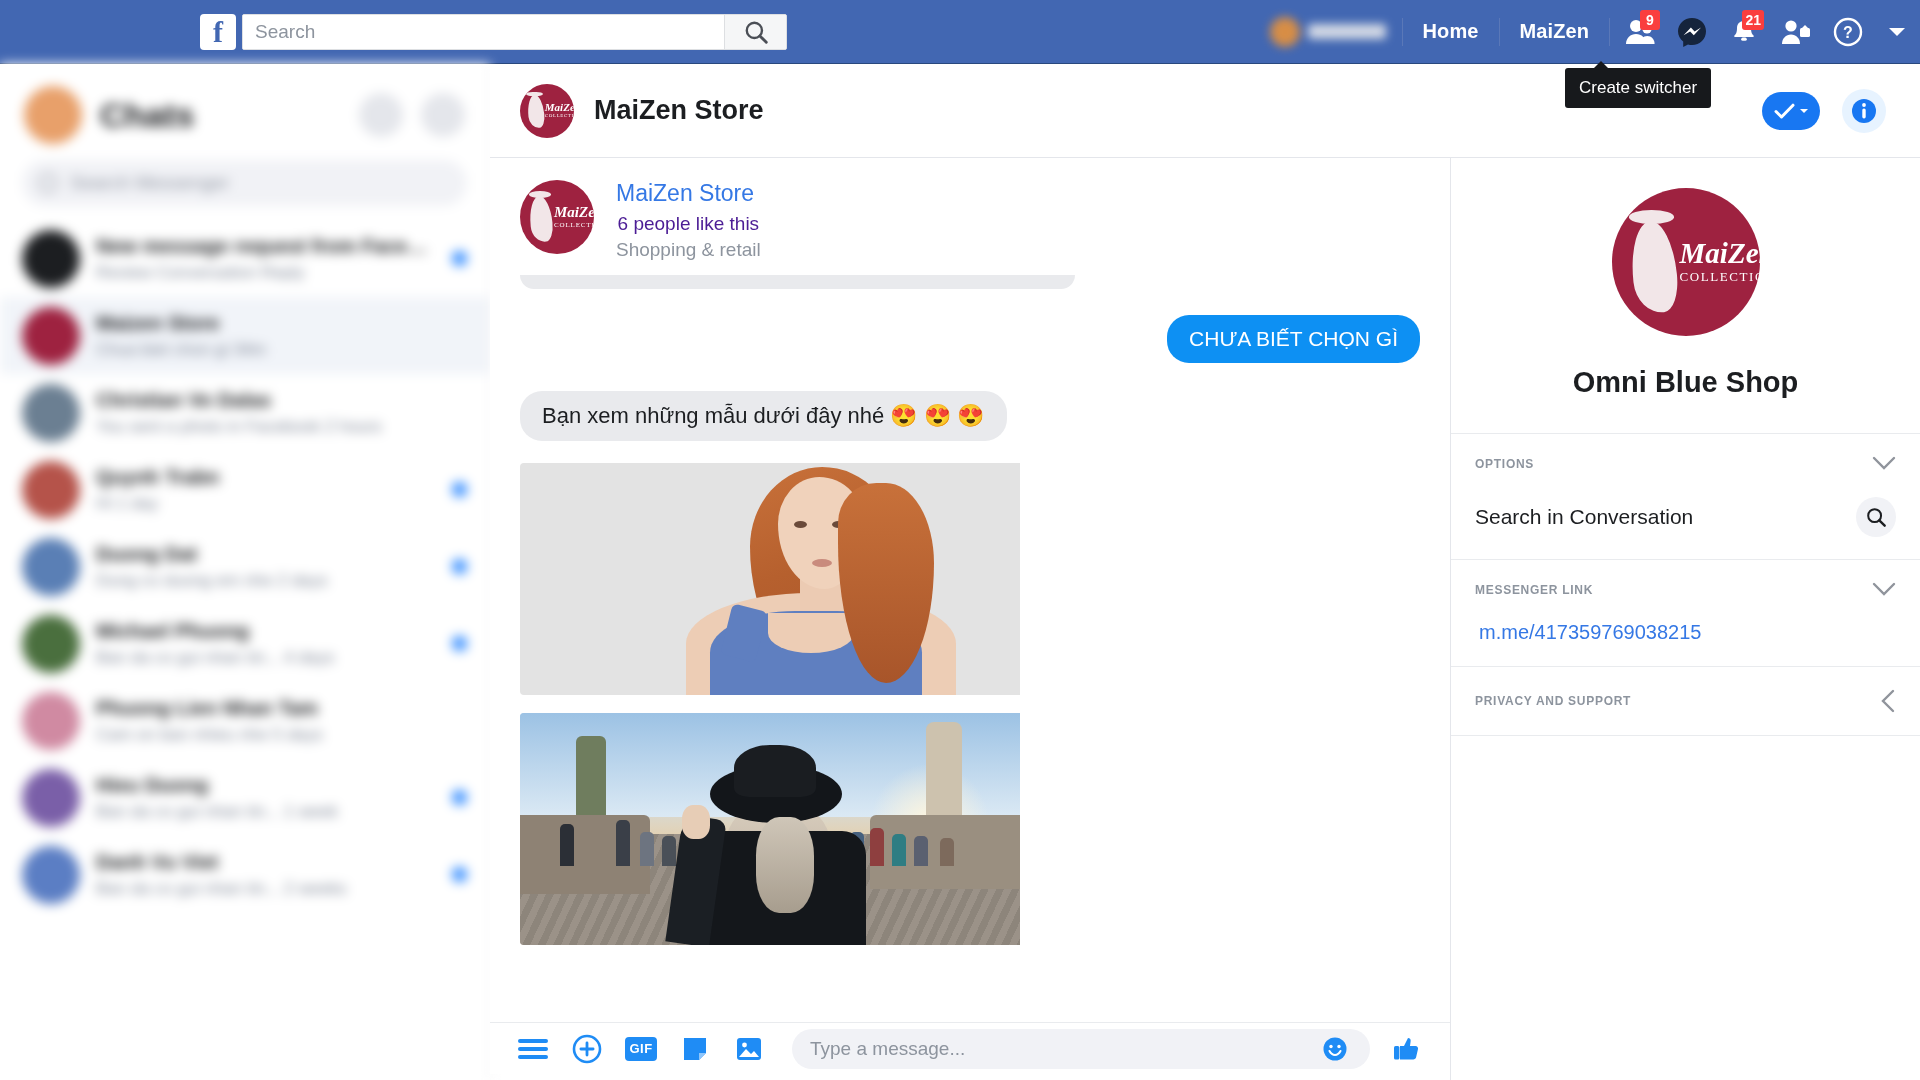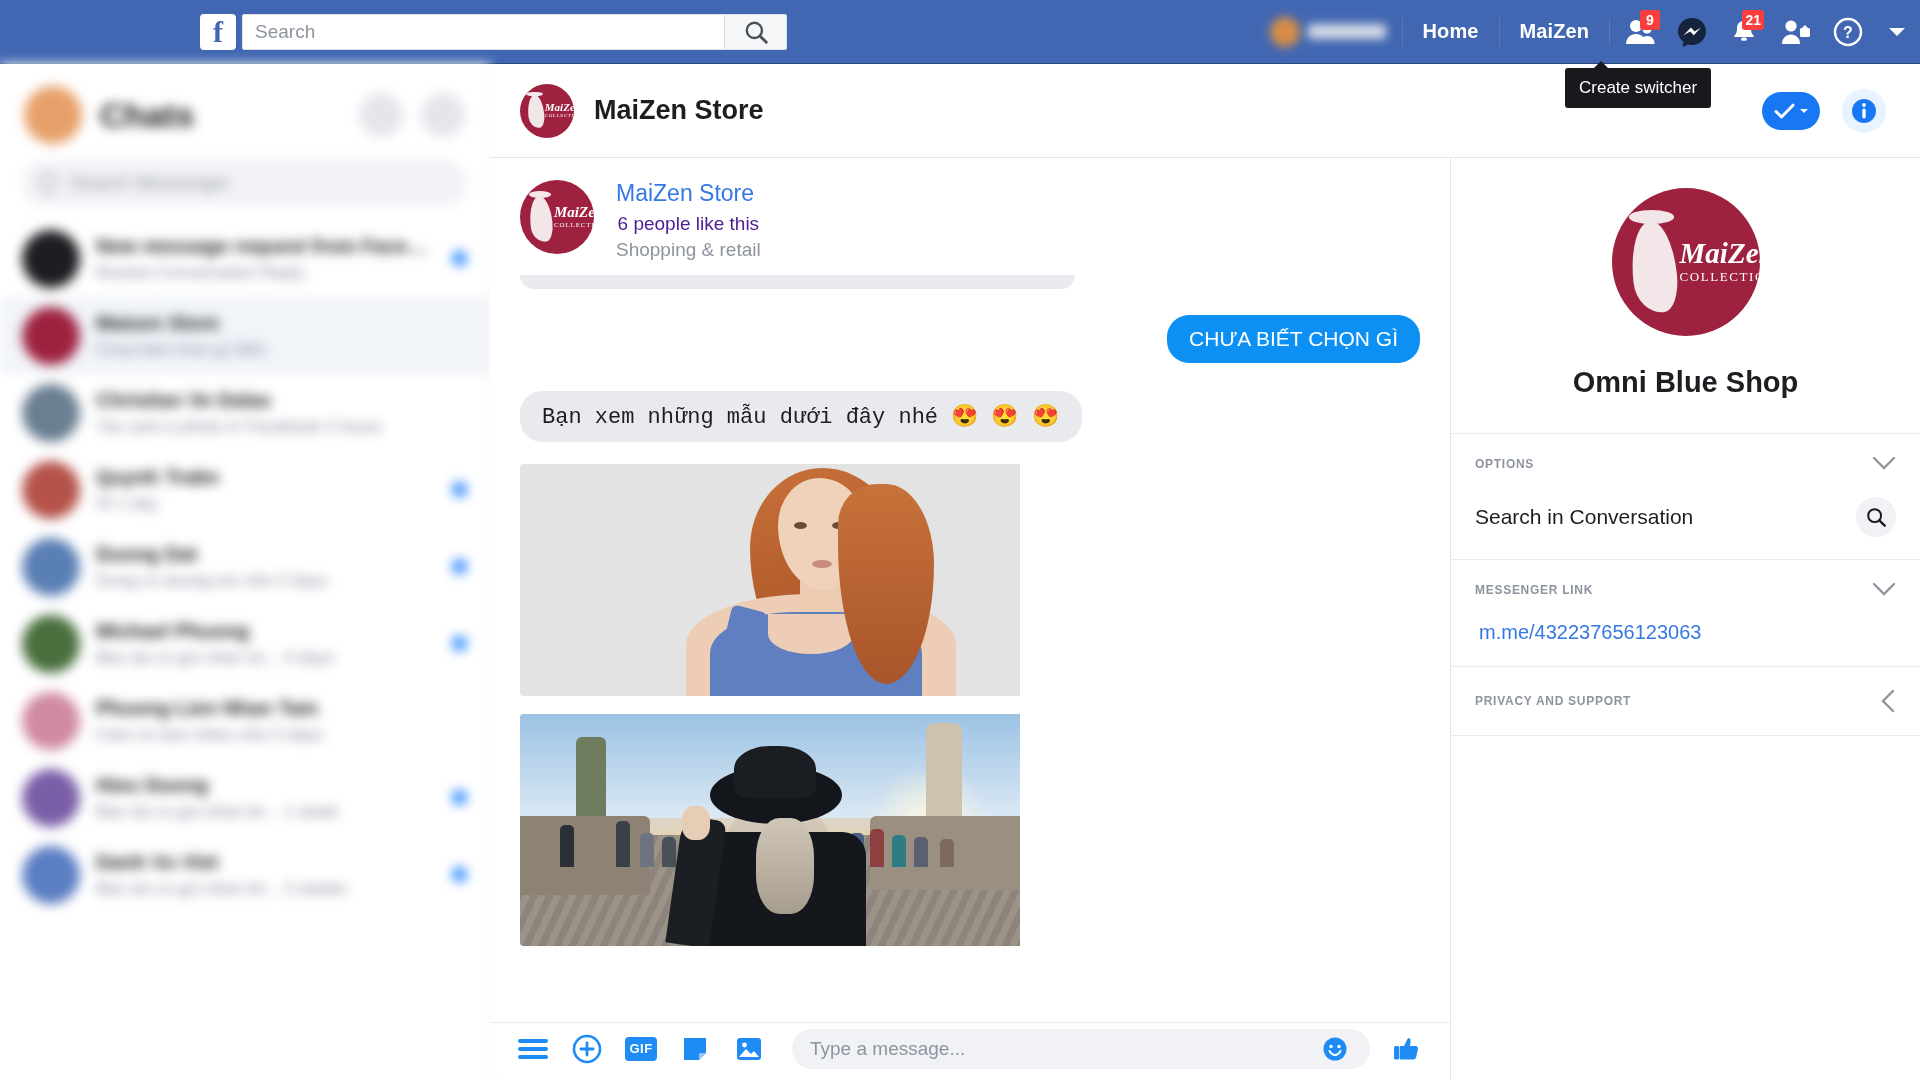--- a/index.html
+++ b/index.html
@@ -156,21 +156,21 @@
   .page-card { display: flex; gap: 22px; padding: 22px 30px 14px 30px; align-items: flex-start; }
   .page-name { font-size: 23px; color: #3578e5; margin-bottom: 6px; cursor: pointer; }
   .page-likes { font-size: 19px; color: #4c1d95; margin-bottom: 4px; text-align: center; }
   .page-cat { font-size: 19px; color: #8d949e; }
   .msg-list { padding: 0 30px; }
   .bubble-cut {
     height: 14px; background: #e9eaed; border-radius: 0 0 20px 20px;
     width: 555px; margin-bottom: 26px;
   }
   .row-out { display: flex; justify-content: flex-end; margin-bottom: 28px; }
-  .row-in { display: flex; justify-content: flex-start; margin-bottom: 22px; font-family: Liberation Mono, monospace; }
+  .row-in { display: flex; justify-content: flex-start; margin-bottom: 22px; }
   .bubble-out {
     background: #0d90f3; color: #fff; border-radius: 22px;
     padding: 12px 22px; font-size: 21px; max-width: 560px;
   }
   .bubble-in {
     background: #e9eaed; color: #1c1e21; border-radius: 22px;
     padding: 12px 22px; font-size: 22px; max-width: 620px;
   }
   .attach { border-radius: 4px; overflow: hidden; margin-bottom: 18px; }
   .photo1 { width: 500px; height: 232px; position: relative; background: #e3e3e3; }
@@ -650,21 +650,21 @@
       </div>
     </div>
 
     <div class="rs-section">
       <div class="rs-head-row">
         <span class="rs-head-label">MESSENGER LINK</span>
         <svg width="24" height="15" viewBox="0 0 24 15">
           <path d="M2 2l10 10L22 2" fill="none" stroke="#90949c" stroke-width="2.4" stroke-linecap="round"></path>
         </svg>
       </div>
-      <div class="rs-link">m.me/432237656123063</div>
+      <div class="rs-link">m.me/417359769038215</div>
     </div>
 
     <div class="rs-section">
       <div class="rs-head-row">
         <span class="rs-head-label">PRIVACY AND SUPPORT</span>
         <svg width="15" height="24" viewBox="0 0 15 24">
           <path d="M12 2L2 12l10 10" fill="none" stroke="#90949c" stroke-width="2.4" stroke-linecap="round"></path>
         </svg>
       </div>
     </div>

